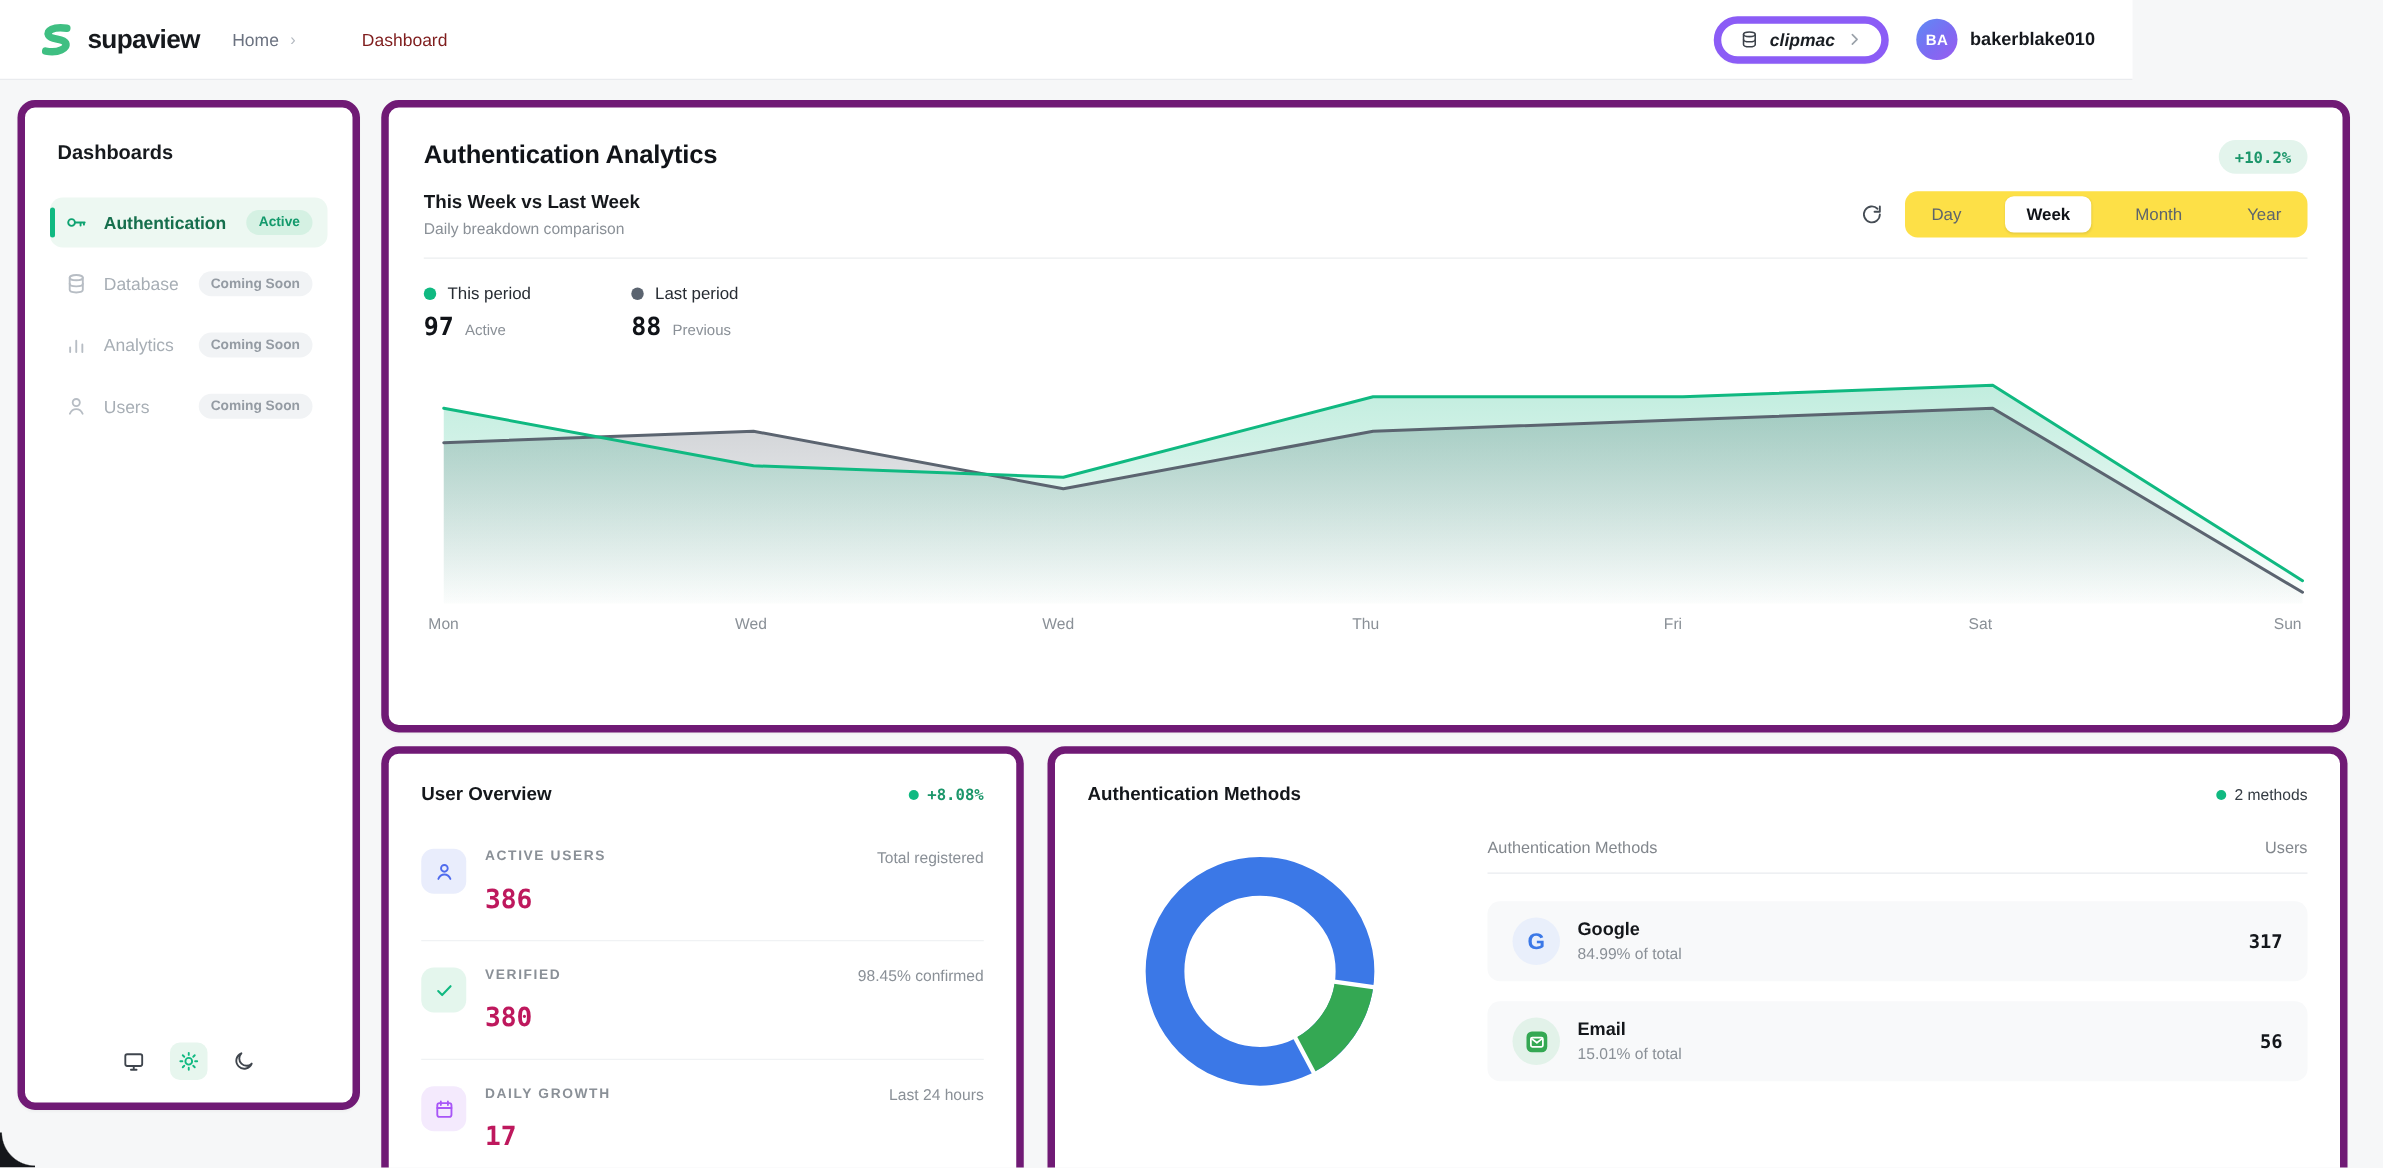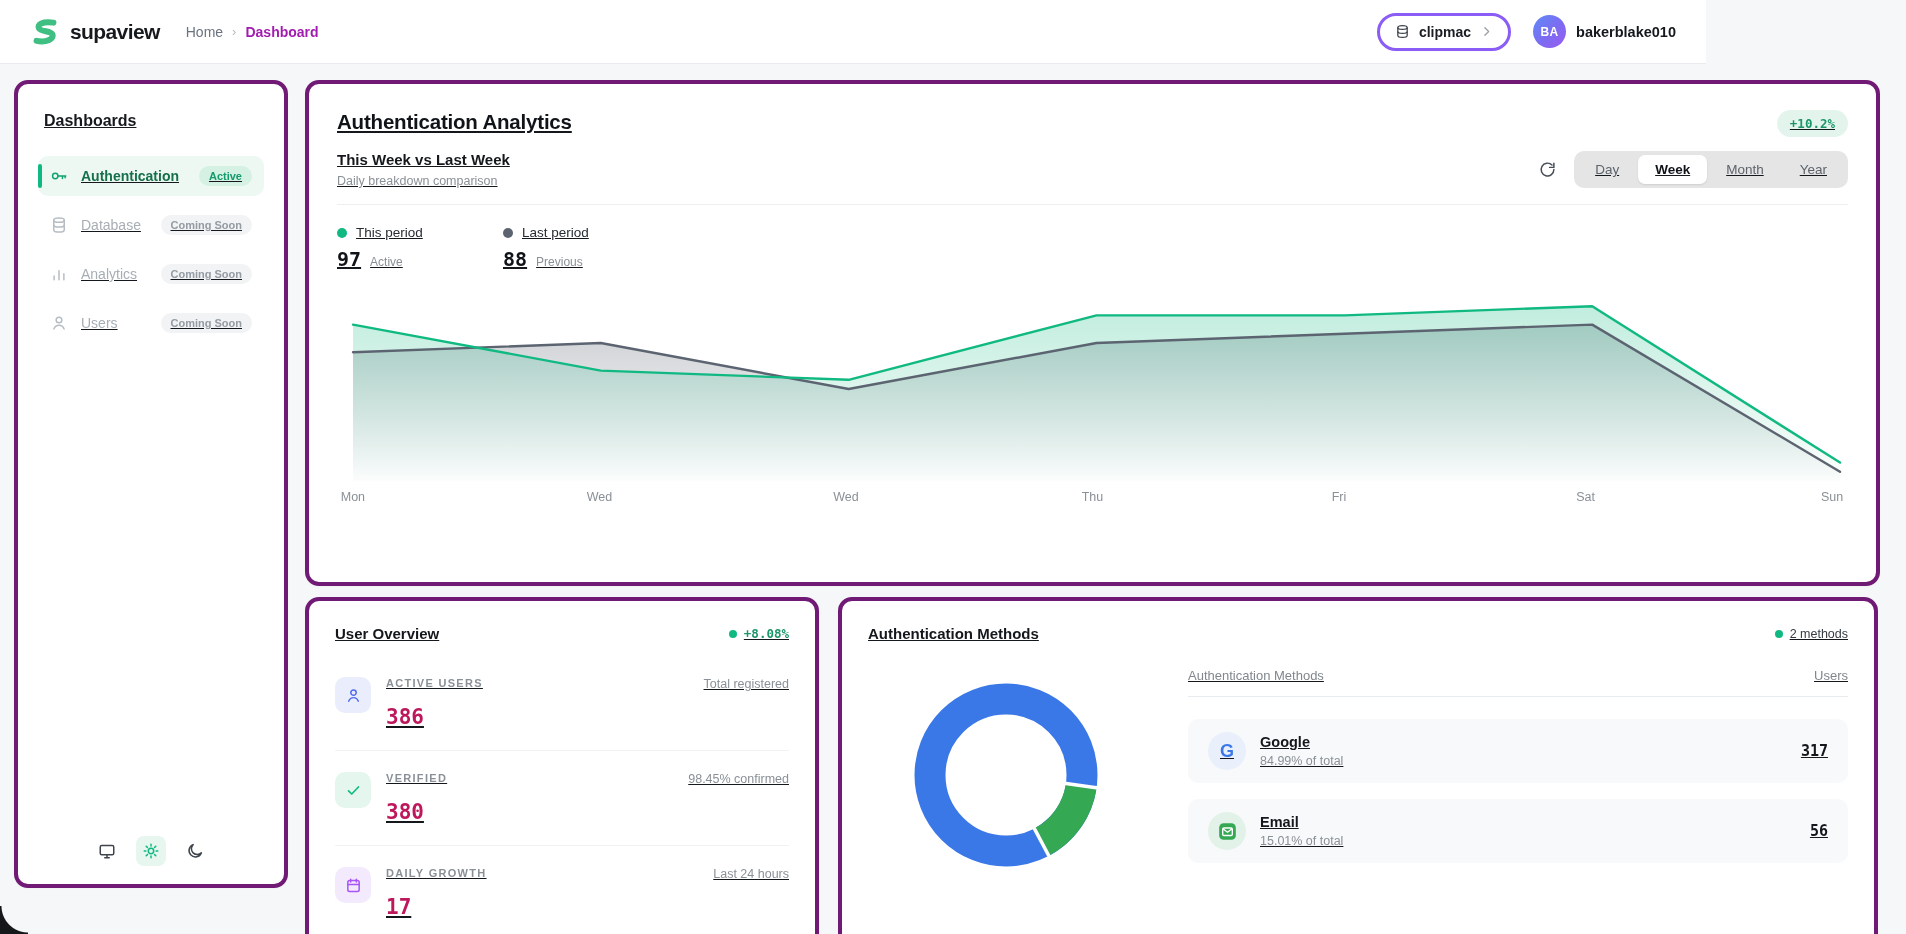--- a/index.html
+++ b/index.html
@@ -16,43 +16,43 @@
     position:absolute; top:0; left:0; width:1706px; height:64px;
     background:#fff; border-bottom:1px solid #e9ebee;
     display:flex; align-items:center; padding:0 30px;
   }
   .logo-wrap { display:flex; align-items:center; gap:10px; }
   .logo-mark { width:30px; height:30px; }
   .logo-text { font-size:21px; font-weight:800; letter-spacing:-0.6px; color:#16191d; }
   .breadcrumb { display:flex; align-items:center; gap:9px; margin-left:26px; font-size:14px; }
   .crumb-home { color:#6b7280; cursor:pointer; }
   .crumb-sep { color:#b4bac1; font-size:13px; }
-  .crumb-current { color:#a21caf; font-weight:700; }
+  .crumb-current { color:#7f1d1d; font-weight:400;margin-left:44px; }
   .nav-right { margin-left:auto; display:flex; align-items:center; gap:22px; }
   .project-pill {
     display:flex; align-items:center; gap:9px; height:38px; padding:0 15px;
-    border:3px solid #8b5cf6; border-radius:999px; background:#fff; cursor:pointer;
+    border:6px solid #8b5cf6; border-radius:999px; background:#fff; cursor:pointer;
     box-shadow:0 1px 1px rgba(0,0,0,.02);
+    font-style:italic;
   }
   .project-pill svg { color:#3c424a; }
   .project-name { font-size:14px; font-weight:600; color:#1a1e23; }
   .user-wrap { display:flex; align-items:center; gap:10px; cursor:pointer; }
   .avatar {
     width:33px; height:33px; border-radius:50%;
     background:linear-gradient(135deg,#5e8bf5 0%,#7d6bf2 55%,#9a5cf0 100%);
     color:#fff; font-size:12px; font-weight:700;
     display:flex; align-items:center; justify-content:center; letter-spacing:.3px;
   }
   .user-name { font-size:14.5px; font-weight:600; color:#15181d; }
 
   
   .card {
-    position:absolute; background:#fff; border:4px solid #701a75; border-radius:14px;
+    position:absolute; background:#fff; border:6px solid #701a75; border-radius:14px;
     box-shadow:0 1px 2px rgba(16,24,40,.03);
-    text-decoration:underline;
   }
 
   
   .sidebar { left:14px; top:80px; width:274px; height:808px; padding:28px 20px; }
   .sidebar-title { font-size:16px; font-weight:700; color:#16191d; margin-left:6px; }
   .side-items { margin-top:26px; }
   .side-item {
     position:relative; height:40px; border-radius:10px; display:flex; align-items:center;
     gap:13px; padding:0 12px; margin-bottom:9px; cursor:pointer;
   }
@@ -87,21 +87,21 @@
   .main-title { font-size:20.5px; font-weight:700; letter-spacing:-0.2px; color:#101318; }
   .pct-badge {
     margin-left:auto; background:#e3f4ec; color:#1b966a; font-size:12.5px; font-weight:600;
     padding:6px 13px; border-radius:999px;
   }
   .sub-row { display:flex; align-items:center; margin-top:14px; }
   .sub-title { font-size:15px; font-weight:700; color:#15181c; }
   .sub-desc { font-size:12.5px; color:#8a9097; margin-top:6px; }
   .controls { margin-left:auto; display:flex; align-items:center; gap:18px; }
   .refresh-btn { background:none; border:none; display:flex; color:#454c54; cursor:pointer; }
-  .seg { display:flex; background:#e5e5e5; border-radius:10px; padding:4px; gap:2px; }
+  .seg { display:flex; background:#fde047; border-radius:10px; padding:4px; gap:18px; }
   .seg-tab {
     border:none; background:transparent; font-family:inherit; font-size:13.5px; color:#5d646c;
     padding:7px 17px; border-radius:7px; cursor:pointer;
   }
   .seg-tab.selected { background:#fff; color:#101318; font-weight:700; box-shadow:0 1px 2px rgba(0,0,0,.10); }
   .head-divider { height:1px; background:#eceef0; margin-top:16px; }
 
   .legend-row { display:flex; gap:46px; margin-top:20px; }
   .legend-group { min-width:120px; }
   .legend-top { display:flex; align-items:center; gap:9px; }

